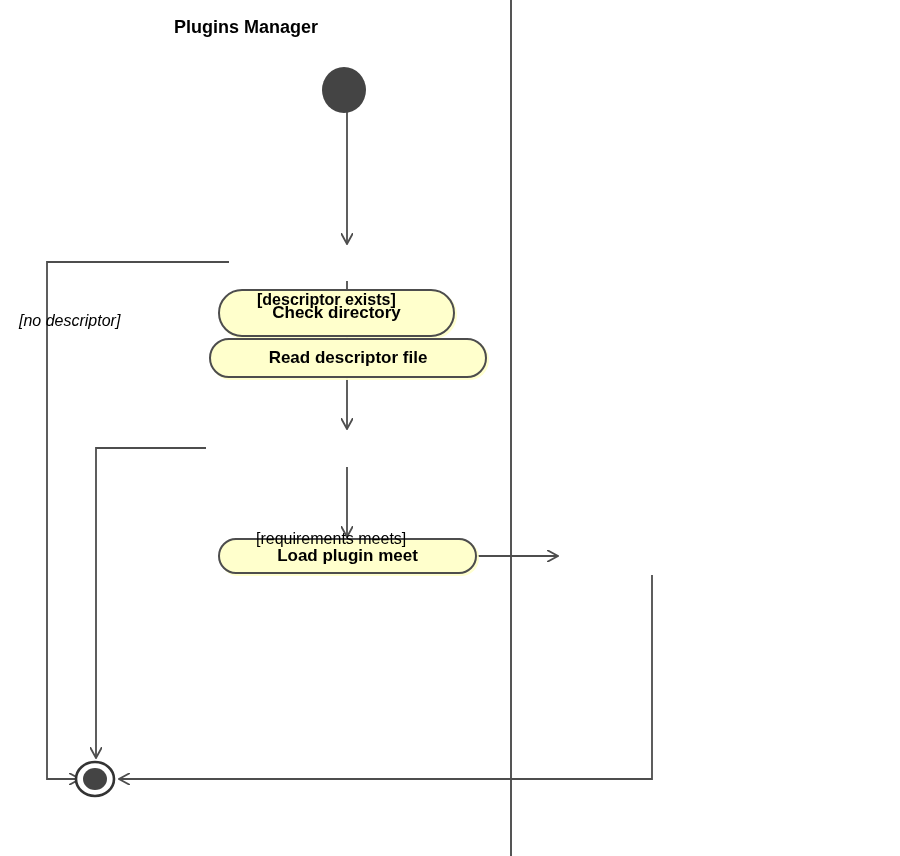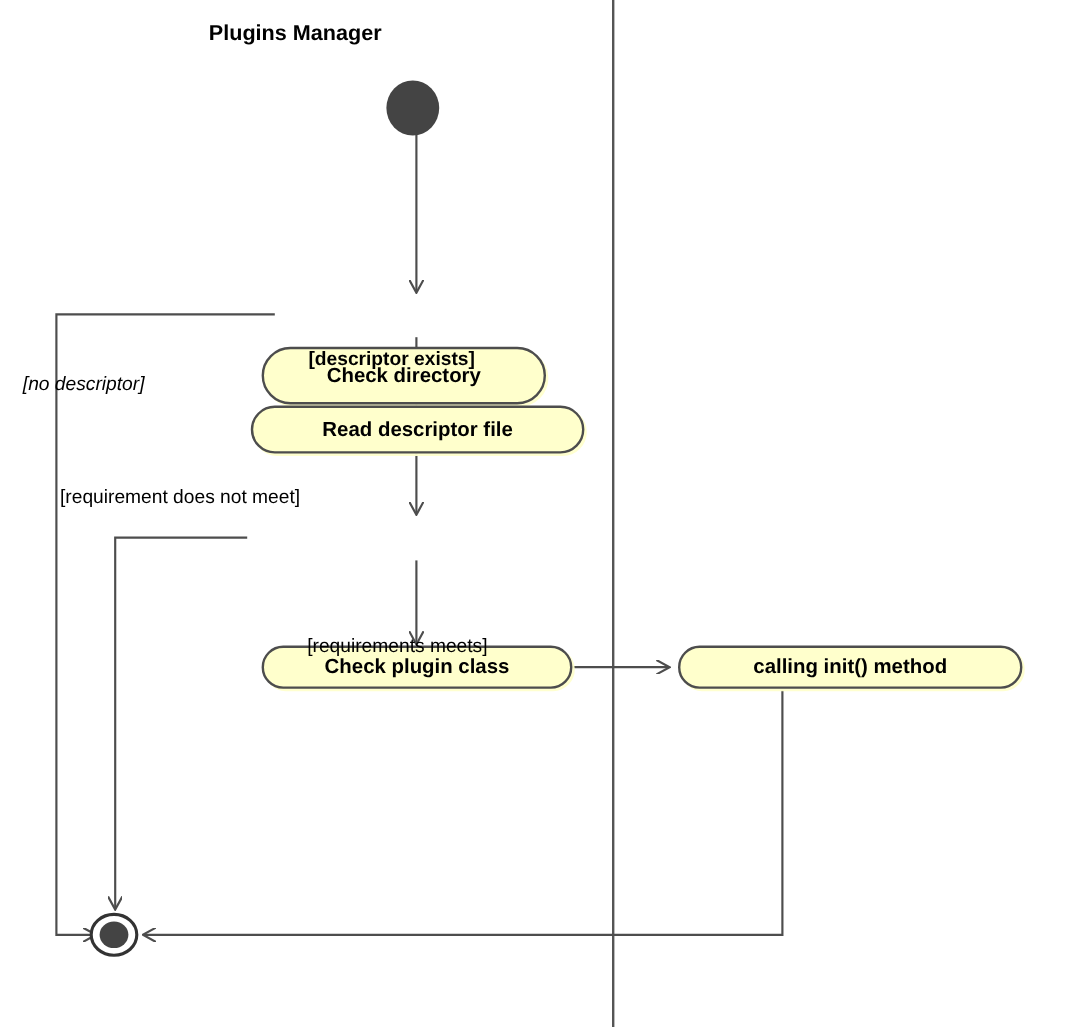--- a/index.html
+++ b/index.html
@@ -111,25 +111,23 @@
       <ellipse cx="95" cy="779" rx="19" ry="17" fill="#ffffff" stroke="#333333" stroke-width="2.6"></ellipse>
       <ellipse cx="95" cy="779" rx="12" ry="11" fill="#444444" stroke="none"></ellipse>
     </g>
   </svg>
 
   <div class="activity" style="left:218px; top:245px; width:237px; height:48px;margin-top:44px;">Check directory</div>
 
   <div class="activity" style="left:209px; top:338px; width:278px; height:40px;">Read descriptor file</div>
 
 
-  <div class="activity" style="left:218px; top:538px; width:259px; height:36px;">Check plugin class</div>
+  <div class="activity" style="left:218px; top:538px; width:259px; height:36px;">Load plugin meet</div>
 
-  <div class="activity" style="left:565px; top:538px; width:287px; height:36px;">calling init() method</div>
 
   <div class="edge-label" style="left:257px; top:292px;font-weight:bold;">[descriptor exists]</div>
 
   <div class="edge-label" style="left:19px; top:313px;font-style:italic;">[no descriptor]</div>
 
-  <div class="edge-label" style="left:50px; top:407px;">[requirement does not meet]</div>
 
   <div class="edge-label" style="left:256px; top:486px;margin-top:45px;">[requirements meets]</div>
 
 </div>
 
 </body></html>

